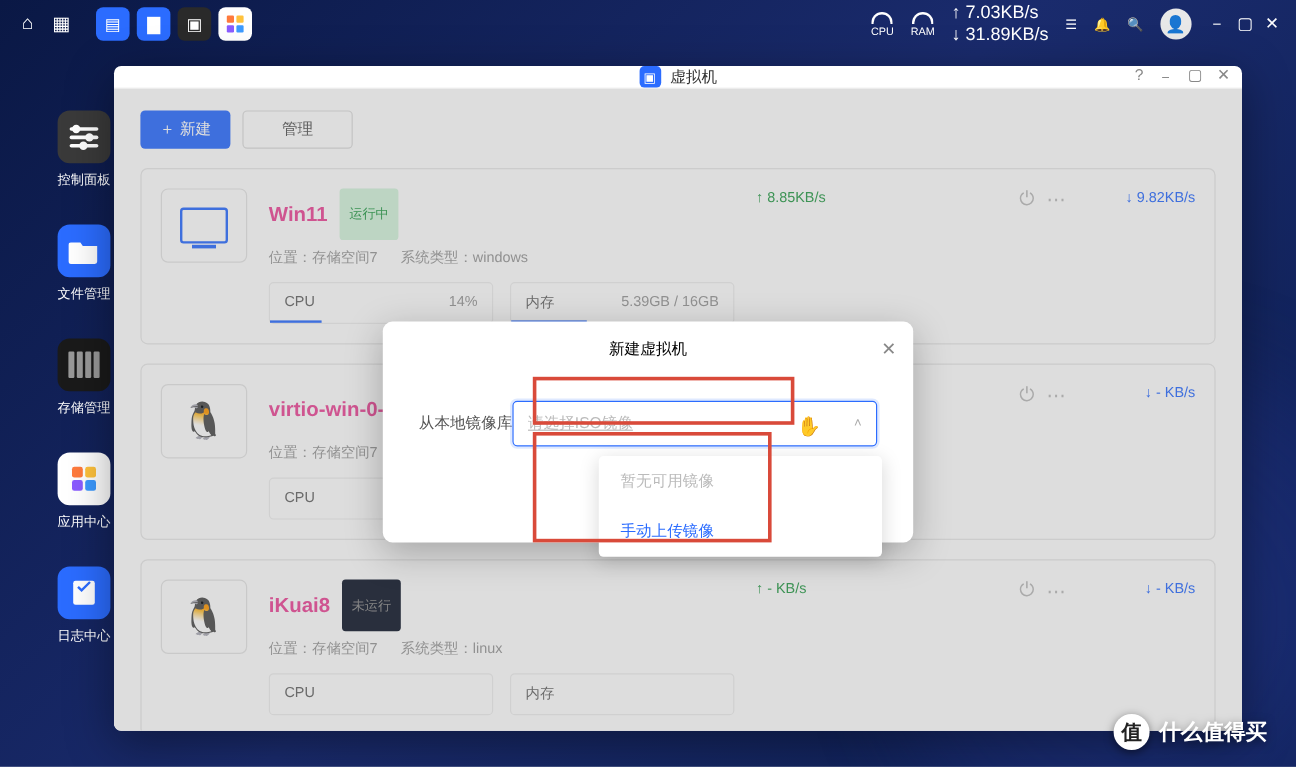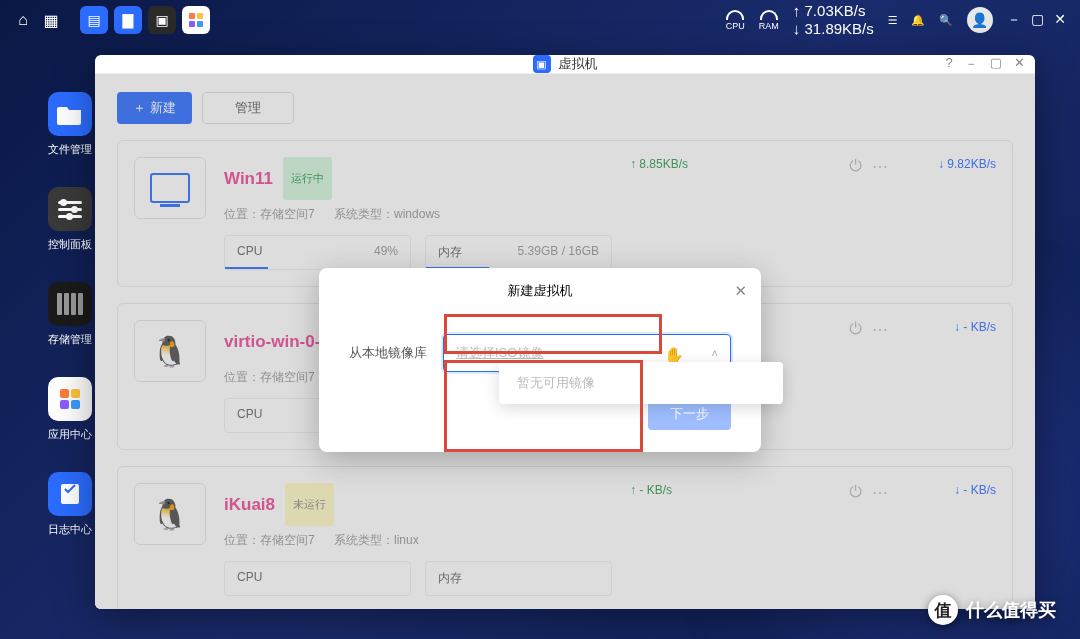--- a/index.html
+++ b/index.html
@@ -47,48 +47,48 @@
 .vm-card { border: 1px solid #e8e8e8; border-radius: 6px; padding: 16px; margin-bottom: 16px; display: flex; gap: 18px; }
 .vm-thumb { width: 72px; height: 62px; border: 1px solid #e5e5e5; border-radius: 6px; display: flex; align-items: center; justify-content: center; flex-shrink: 0; }
 .vm-thumb .screen { width: 40px; height: 30px; border: 2px solid #2b6cff; border-radius: 3px; position: relative; }
 .vm-thumb .screen::after { content: ""; position: absolute; bottom: -6px; left: 50%; transform: translateX(-50%); width: 20px; height: 3px; background: #2b6cff; }
 .vm-thumb .linux { font-size: 30px; color: #333; }
 .vm-info { flex: 1; }
 .vm-head { display: flex; align-items: center; gap: 10px; margin-bottom: 6px; }
 .vm-name { font-weight: 600; font-size: 17px; color: #ec4899; }
 .badge { font-size: 11px; padding: 14px 8px; border-radius: 3px; }
 .badge.green { background: #d4f4dd; color: #2a9d4a; }
-.badge.gray { background: #fef9c3; color: #888; }
+.badge.gray { background: #0f172a; color: #888; }
 .vm-meta { font-size: 12px; color: #999; margin-bottom: 12px; }
 .vm-meta span { margin-right: 16px; }
 .vm-stats { display: flex; gap: 14px; }
 .stat-box { border: 1px solid #eee; border-radius: 4px; padding: 8px 12px; flex: 1; position: relative; font-size: 12px; color: #666; }
 .stat-box .val { float: right; color: #999; }
 .stat-box .bar { position: absolute; bottom: 0; left: 0; height: 2px; background: #2b6cff; }
 .vm-net { width: 180px; display: flex; flex-direction: column; justify-content: flex-start; gap: 14px; font-size: 12px; }
 .vm-net .up { color: #2a9d4a; } .vm-net .down { color: #2b6cff; }
 .vm-net .up::before { content: "↑ "; } .vm-net .down::before { content: "↓ "; }
 .vm-ctrl { width: 60px; display: flex; align-items: flex-start; justify-content: flex-end; gap: 10px; color: #bbb; font-size: 16px; }
 
 
 .dim { position: absolute; inset: 0; background: rgba(120,120,120,0.25); }
 
 
 .modal { position: absolute; left: 50%; top: 268px; transform: translateX(-50%); width: 442px; background: #fff; border-radius: 8px; box-shadow: 0 8px 30px rgba(0,0,0,0.25); font-size: 13px; }
 .modal-head { text-align: center; padding: 14px; font-weight: 500; position: relative; }
 .modal-close { position: absolute; right: 14px; top: 14px; color: #888; font-size: 15px; }
-.modal-body { padding: 20px 30px 26px; display: flex; align-items: center; gap: 16px; }
+.modal-body { padding: 20px 30px 26px; display: flex; align-items: center; }
 .modal-label { color: #555; font-size: 13px; white-space: nowrap; }
 .select-box { flex: 1; border: 1px solid #2b6cff; border-radius: 4px; padding: 9px 12px; color: #bbb; position: relative; box-shadow: 0 0 0 2px rgba(43,108,255,0.15); text-decoration: underline; }
 .select-box .chev { position: absolute; right: 12px; top: 50%; transform: translateY(-50%); color: #aaa; font-size: 11px; }
 .cursor { position: absolute; right: 46px; top: 11px; font-size: 16px; color: #333;}
 .modal-foot { padding: 0 30px 22px; display: flex; justify-content: flex-end; }
 .btn-next { background: #9ebeff; color: #fff; padding: 7px 22px; border-radius: 4px; font-size: 13px; }
 
-.dropdown { position: absolute; left: 50%; top: 362px; transform: translateX(-41px); width: 284px; background: #fff; border-radius: 4px; box-shadow: 0 4px 16px rgba(0,0,0,0.15); overflow: hidden; }
+.dropdown { position: absolute; left: 50%; top: 380px; transform: translateX(-41px); width: 236px; background: #fff; border-radius: 4px; box-shadow: 0 4px 16px rgba(0,0,0,0.15); overflow: hidden; }
 .dropdown div { padding: 12px 18px; font-size: 13px; }
 .dropdown .empty { color: #bbb; }
 .dropdown .upload { color: #2b6cff; cursor: pointer; }
 
 .annot { position: absolute; border: 3px solid #d94a3a; pointer-events: none; }
 .annot1 { left: 444px; top: 314px; width: 218px; height: 40px; }
 .annot2 { left: 444px; top: 360px; width: 199px; height: 92px; }
 
 
 .watermark { position: absolute; right: 24px; bottom: 14px; display: flex; align-items: center; gap: 8px; color: #fff; font-size: 18px; font-weight: 600; filter: drop-shadow(0 2px 4px rgba(0,0,0,0.5)); }
@@ -135,36 +135,36 @@
     <div class="winctrl">
       <span>－</span>
       <span>▢</span>
       <span>✕</span>
     </div>
   </div>
 </div>
 
 <div class="dock">
   <div class="dock-item">
-    <div class="dock-icon blue">
-        <svg width="26" height="22" viewBox="0 0 26 22">
-          <path d="M2 4h8l2 3h12v13a2 2 0 0 1-2 2H2a2 2 0 0 1-2-2V6a2 2 0 0 1 2-2z" fill="#fff"></path>
-        </svg>
-      </div>
-    <span>文件管理</span>
-  </div>
-  <div class="dock-item">
     <div class="dock-icon gray">
         <div class="slider-lines">
           <div></div>
           <div></div>
           <div></div>
         </div>
       </div>
     <span>控制面板</span>
+  </div>
+  <div class="dock-item">
+    <div class="dock-icon blue">
+        <svg width="26" height="22" viewBox="0 0 26 22">
+          <path d="M2 4h8l2 3h12v13a2 2 0 0 1-2 2H2a2 2 0 0 1-2-2V6a2 2 0 0 1 2-2z" fill="#fff"></path>
+        </svg>
+      </div>
+    <span>文件管理</span>
   </div>
   <div class="dock-item">
     <div class="dock-icon dark">
         <div class="bar-stack">
           <span></span>
           <span></span>
           <span></span>
           <span></span>
         </div>
       </div>
@@ -219,21 +219,21 @@
     <div class="vm-info">
       <div class="vm-head">
         <span class="vm-name">Win11</span>
         <span class="badge green">运行中</span>
       </div>
       <div class="vm-meta">
         <span>位置：存储空间7</span>
         <span>系统类型：windows</span>
       </div>
       <div class="vm-stats">
-        <div class="stat-box">CPU<span class="val">49%</span><div class="bar" style="width:23%"></div></div>
+        <div class="stat-box">CPU<span class="val">14%</span><div class="bar" style="width:23%"></div></div>
         <div class="stat-box">内存<span class="val">5.39GB / 16GB</span><div class="bar" style="width:34%"></div></div>
       </div>
     </div>
     <div class="vm-net">
       <span class="up">8.85KB/s</span>
     </div>
     <div class="vm-ctrl">
       <span>⏻</span>
       <span>⋯</span>
     </div>
@@ -317,20 +317,21 @@
       <span class="cursor">✋</span>
     </div>
   </div>
   <div class="modal-foot">
     <div class="btn-next">下一步</div>
   </div>
 </div>
 
 <div class="dropdown">
   <div class="empty">暂无可用镜像</div>
+  <div class="upload">手动上传镜像</div>
 </div>
 
 <div class="annot annot1"></div>
 <div class="annot annot2"></div>
 
 <div class="watermark">
   <div class="wm-icon">值</div>
   <span>什么值得买</span>
 </div>
 

